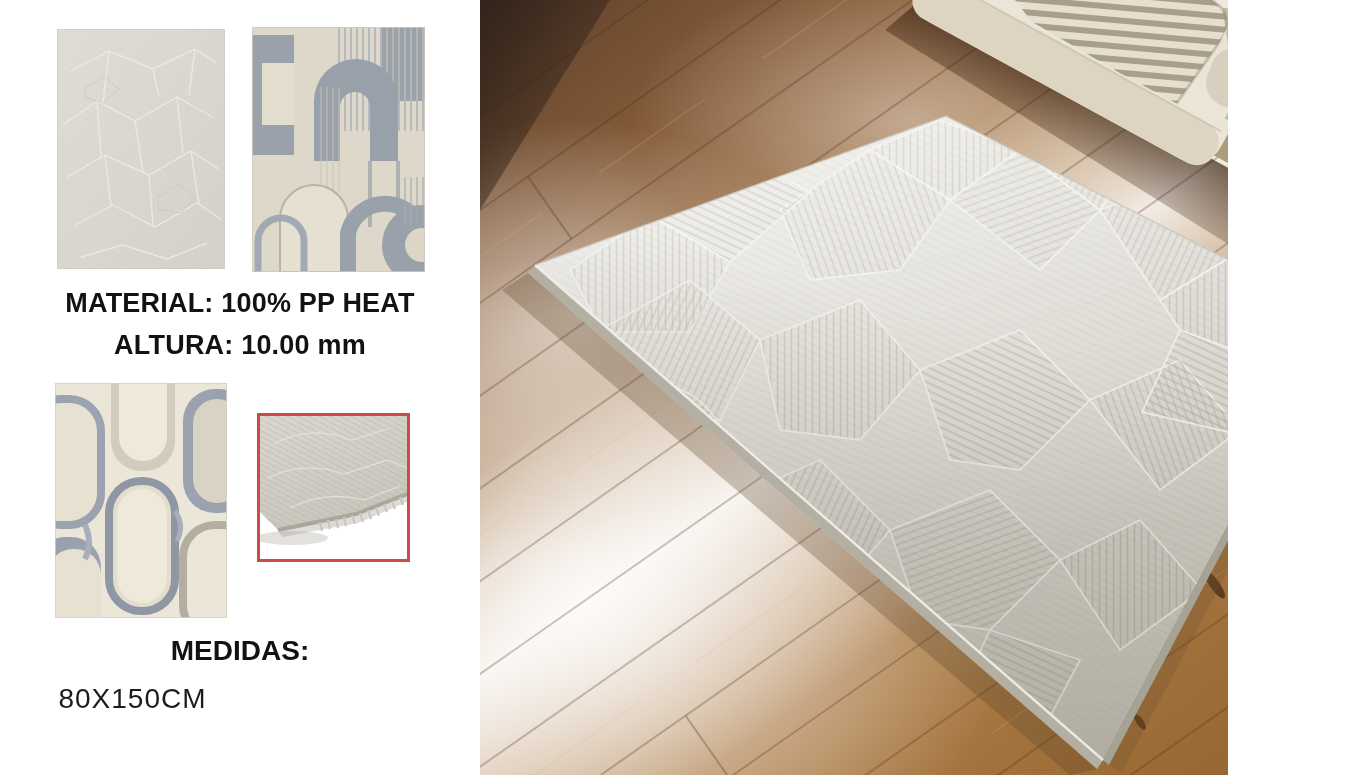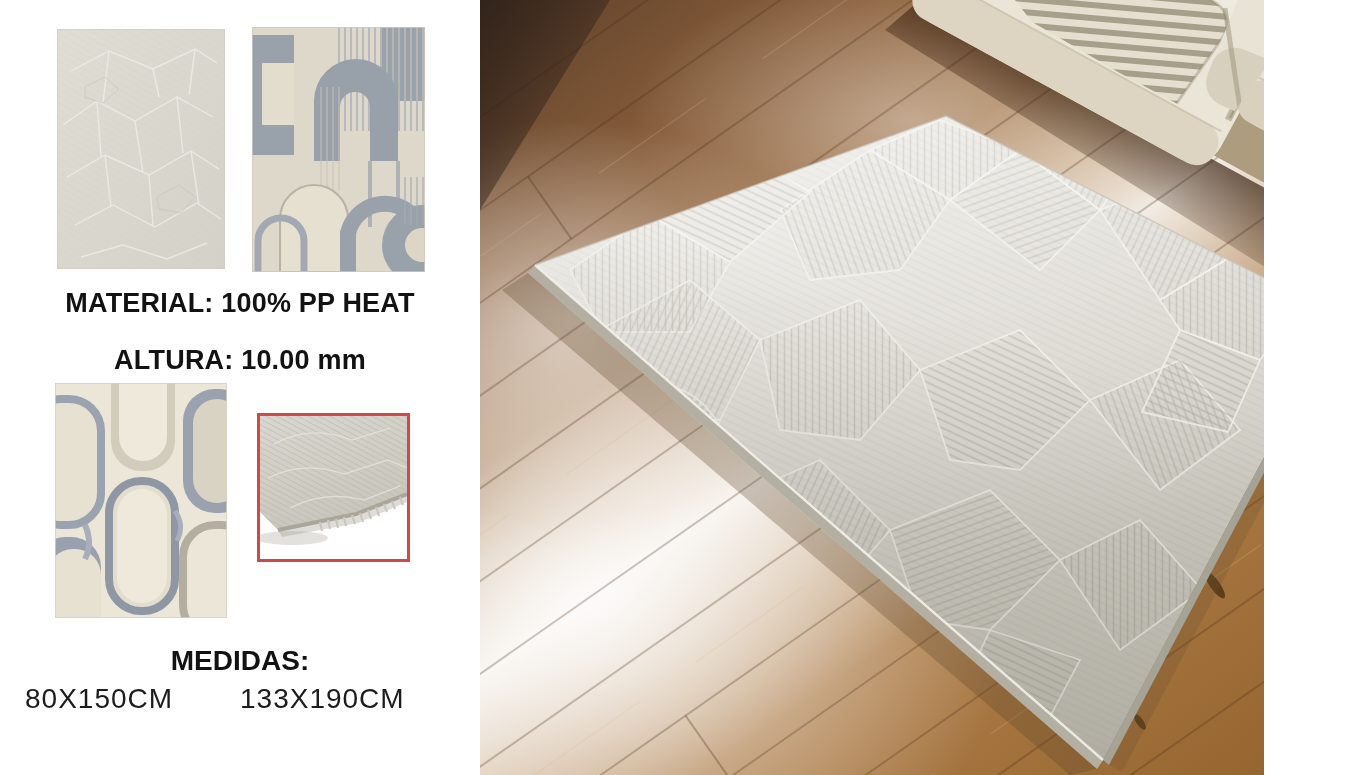--- a/index.html
+++ b/index.html
@@ -1,40 +1,40 @@
 <!DOCTYPE html>
 <html><head>
 <meta charset="utf-8">
 <style>
   html,body{margin:0;padding:0;background:#ffffff;}
   .canvas{
     position:relative;width:1228px;height:775px;background:#84cc16;
-    font-family:"Liberation Sans", sans-serif;overflow:hidden;color:#111;padding-left:36px;
+    font-family:"Liberation Sans", sans-serif;overflow:hidden;color:#111;
   }
   .panel{position:absolute;left:0;top:0;width:480px;height:775px;background:#ffffff;}
   .thumb{position:absolute;overflow:hidden;background:#fff;}
   .thumb svg{display:block;width:100%;height:100%;}
   .thumb-a{left:57px;top:29px;width:168px;height:240px;}
   .thumb-b{left:252px;top:27px;width:173px;height:245px;}
   .thumb-c{left:55px;top:383px;width:172px;height:235px;}
   .thumb-d{left:257px;top:413px;width:153px;height:149px;border:3px solid #cd4a49;box-sizing:border-box;}
   .spec{
     position:absolute;left:0;width:480px;text-align:center;
     font-weight:bold;font-size:27px;line-height:32px;color:#121212;letter-spacing:.2px;
   }
   .spec-material{top:287px;}
-  .spec-altura{top:344px;}
+  .spec-altura{top:329px;}
   .medidas-title{
     position:absolute;left:0;top:635px;width:480px;text-align:center;
-    font-weight:bold;font-size:28px;line-height:32px;color:#121212;margin-top:10px;
+    font-weight:bold;font-size:28px;line-height:32px;color:#121212;
   }
   .sizes{
     position:absolute;left:25px;top:683px;width:430px;
     display:grid;grid-template-columns:1fr 1fr;row-gap:11px;
-    font-size:28px;line-height:31px;letter-spacing:1px;color:#1c1c1c;text-align:left;
+    font-size:28px;line-height:31px;letter-spacing:1px;color:#1c1c1c;text-align:center;
   }
   .photo{position:absolute;left:480px;top:0;width:886px;height:775px;margin:0;}
   .photo svg{display:block;width:886px;height:775px;}
 </style>
 </head>
 <body>
 
 <div class="canvas">
 
   <aside class="panel">
@@ -156,21 +156,20 @@
             <path d="M140,81 l3,8"></path>
         </g>
         <ellipse cx="32" cy="122" rx="36" ry="7" fill="#9e9a8e" opacity="0.3"></ellipse>
       </svg>
     </div>
 
     <div class="medidas-title">MEDIDAS:</div>
 
     <div class="sizes">
       <span>80X150CM</span>
-      <span>133X190CM</span>
     </div>
   </aside>
 
   <figure class="photo">
     <svg viewBox="0 0 886 775" xmlns="http://www.w3.org/2000/svg">
       <defs>
         <linearGradient id="gWood" x1="0" y1="0" x2="0.9" y2="1">
           <stop offset="0" stop-color="#5e402a"></stop>
           <stop offset="0.22" stop-color="#8a5f3b"></stop>
           <stop offset="0.45" stop-color="#b08453"></stop>

